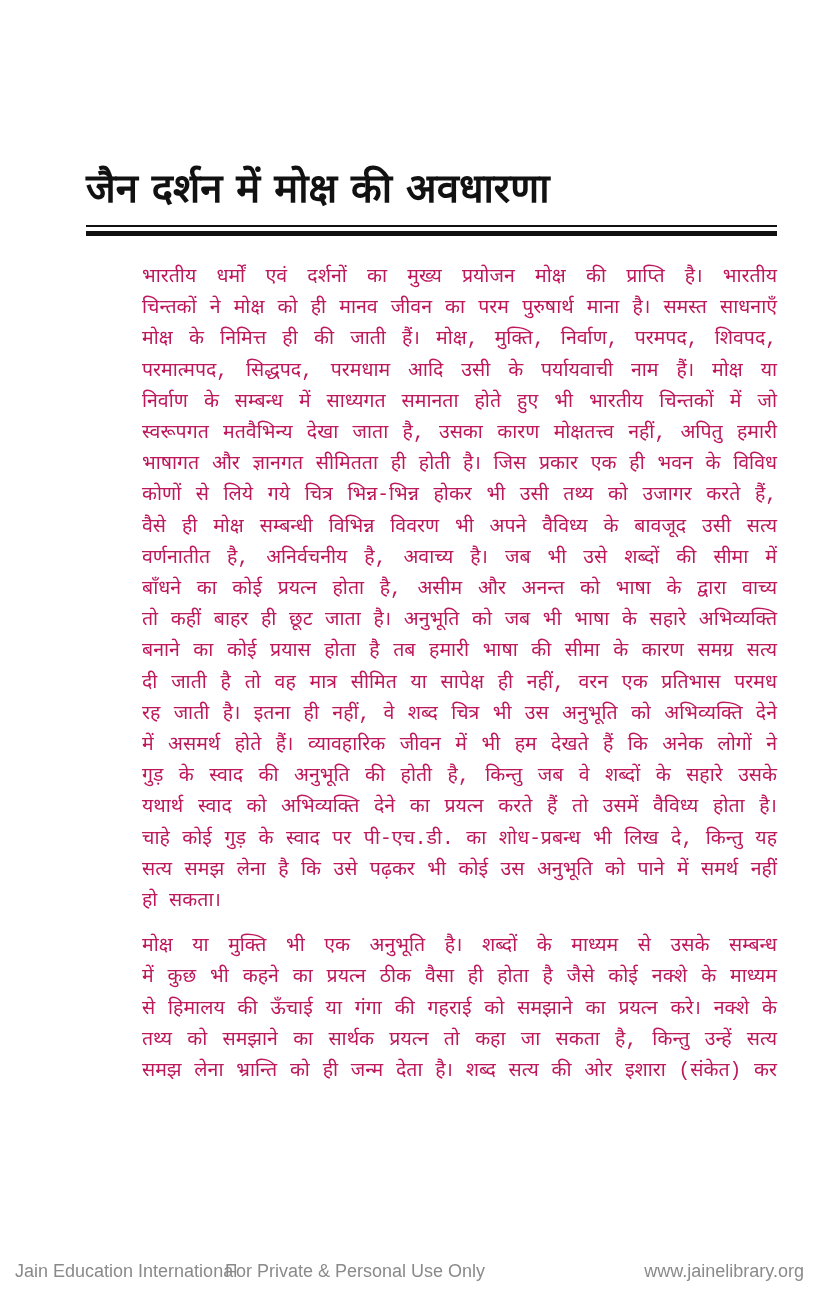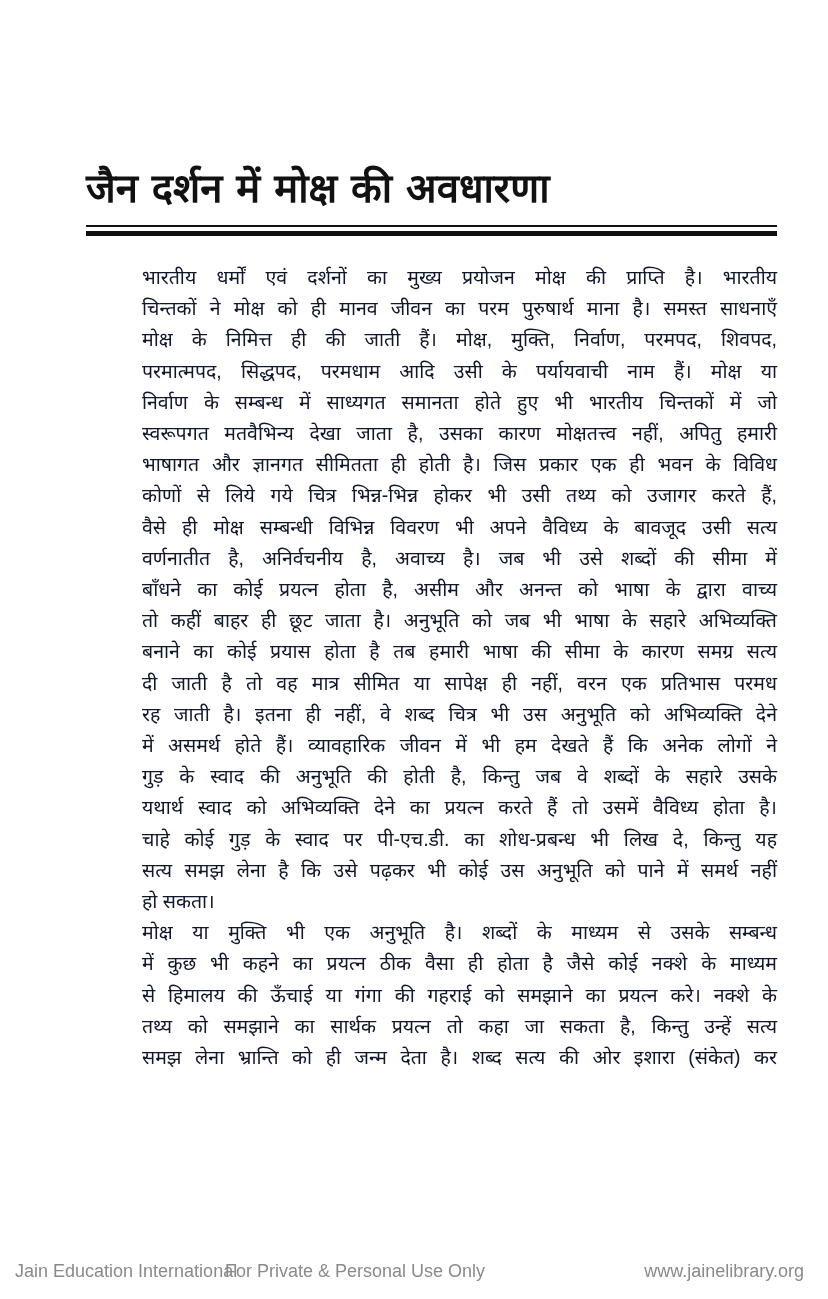--- a/index.html
+++ b/index.html
@@ -7,25 +7,25 @@
   .page { position: absolute; left: 0; top: 0; width: 828px; height: 1299px; }
   .title {
     position: absolute; left: 86px; width: 691px; top: 160px;
     text-align: left; font-family: "DejaVu Sans", sans-serif; font-weight: bold;
     font-size: 40px; line-height: 56px; color: #111; margin: 0;
   }
   .rule-thin { position: absolute; left: 86px; width: 691px; top: 225px; height: 2px; background: #111; }
   .rule-thick { position: absolute; left: 86px; width: 691px; top: 231px; height: 5px; background: #111; }
   .body-text {
     position: absolute; left: 80px; width: 697px; top: 262px;
-    font-family: Liberation Sans, sans-serif; font-size: 19.5px; line-height: 31.2px;
-    color: #0f172a; text-align: justify;
+    font-family: Liberation Mono, monospace; font-size: 19.5px; line-height: 31.2px;
+    color: #be185d; text-align: justify;
   }
   .para { margin: 0; text-indent: 62px; }
-  .para + .para { }
+  .para + .para { margin-top: 14px; }
   .line { display: block; text-align-last: justify; white-space: nowrap; }
   .line.last { text-align-last: left; }
   .footer {
     position: absolute; top: 1261px; left: 0; width: 828px; height: 20px;
     font-family: "Liberation Sans", sans-serif; font-size: 18px; color: #8a8a8a;
   }
   .footer span { position: absolute; top: 0; }
   .f-left { left: 15px; }
   .f-mid { left: 190px; width: 330px; text-align: center; }
   .f-right { right: 24px; }

